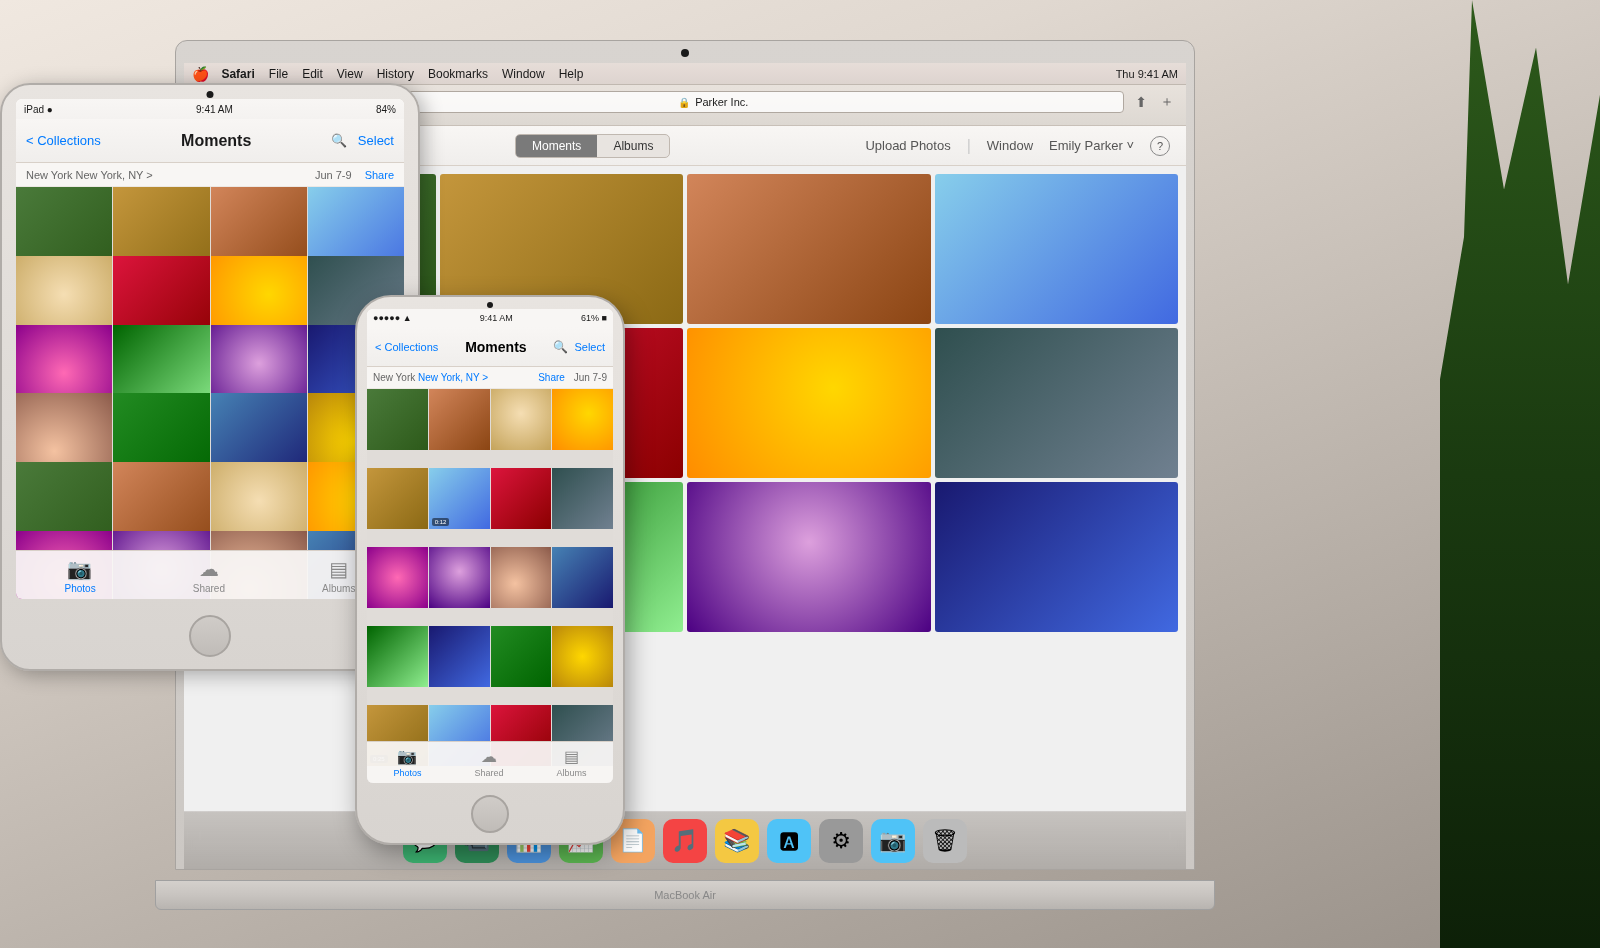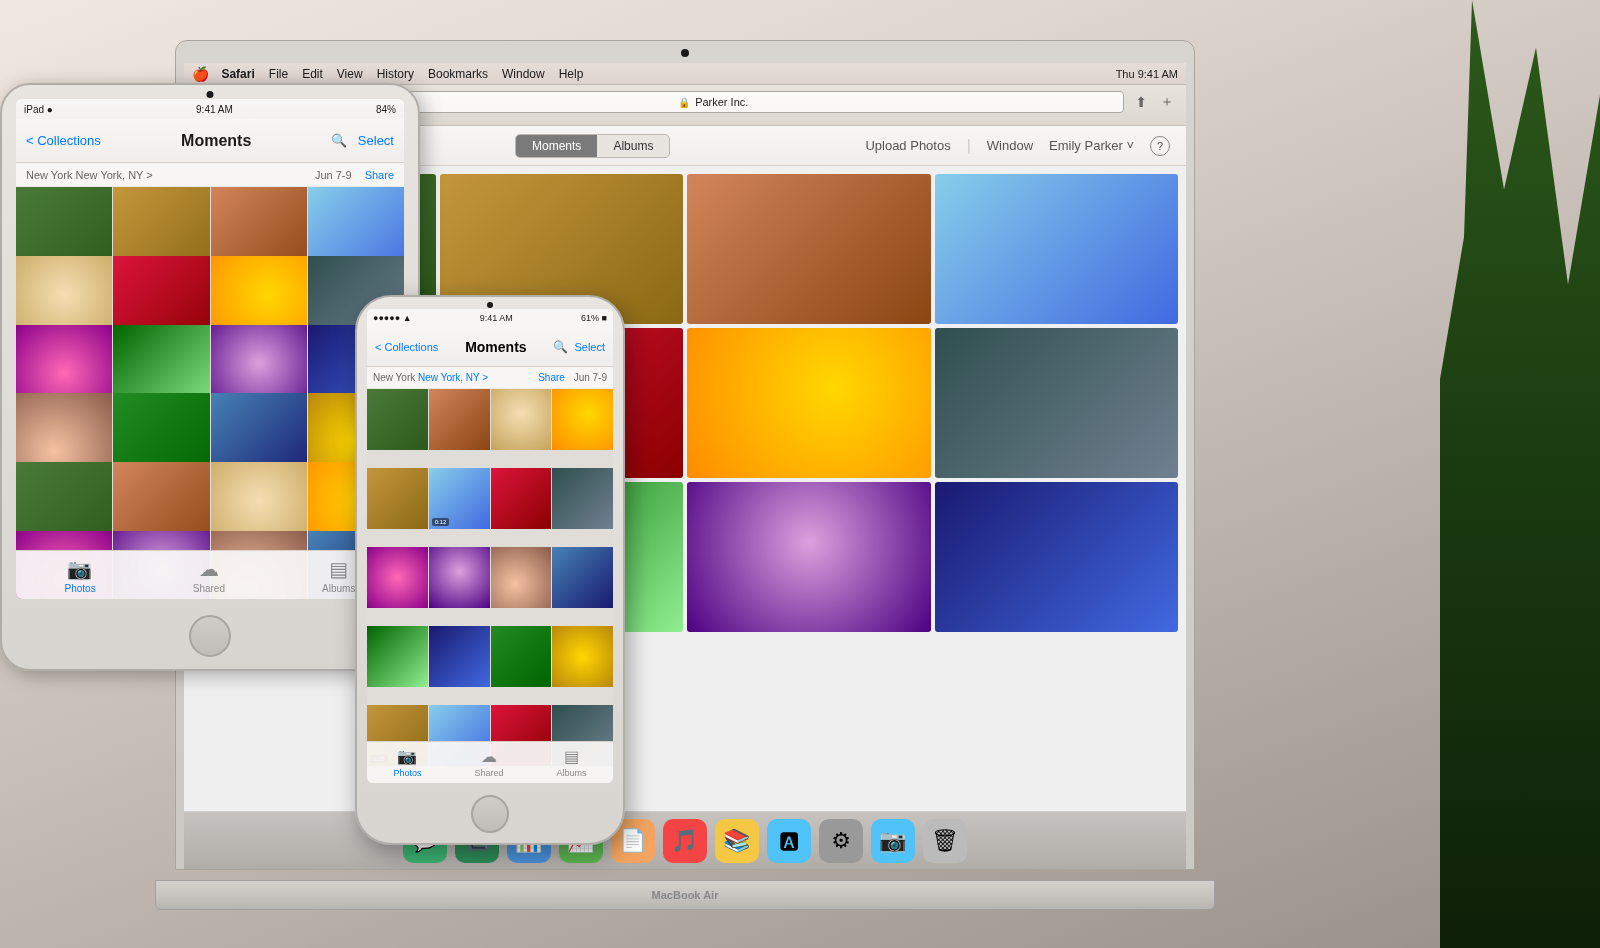--- a/index.html
+++ b/index.html
@@ -265,21 +265,20 @@
 
     .macbook-label {
       position: absolute;
       bottom: 8px;
       left: 50%;
       transform: translateX(-50%);
       font-size: 11px;
       color: #888;
       white-space: nowrap;
       font-family: -apple-system, sans-serif;
-      font-weight: bold;
     }
 
     
     .ipad {
       position: absolute;
       left: 0px;
       top: 83px;
       width: 420px;
       height: 588px;
       background: linear-gradient(180deg, #e8e4e0 0%, #d8d4d0 100%);

